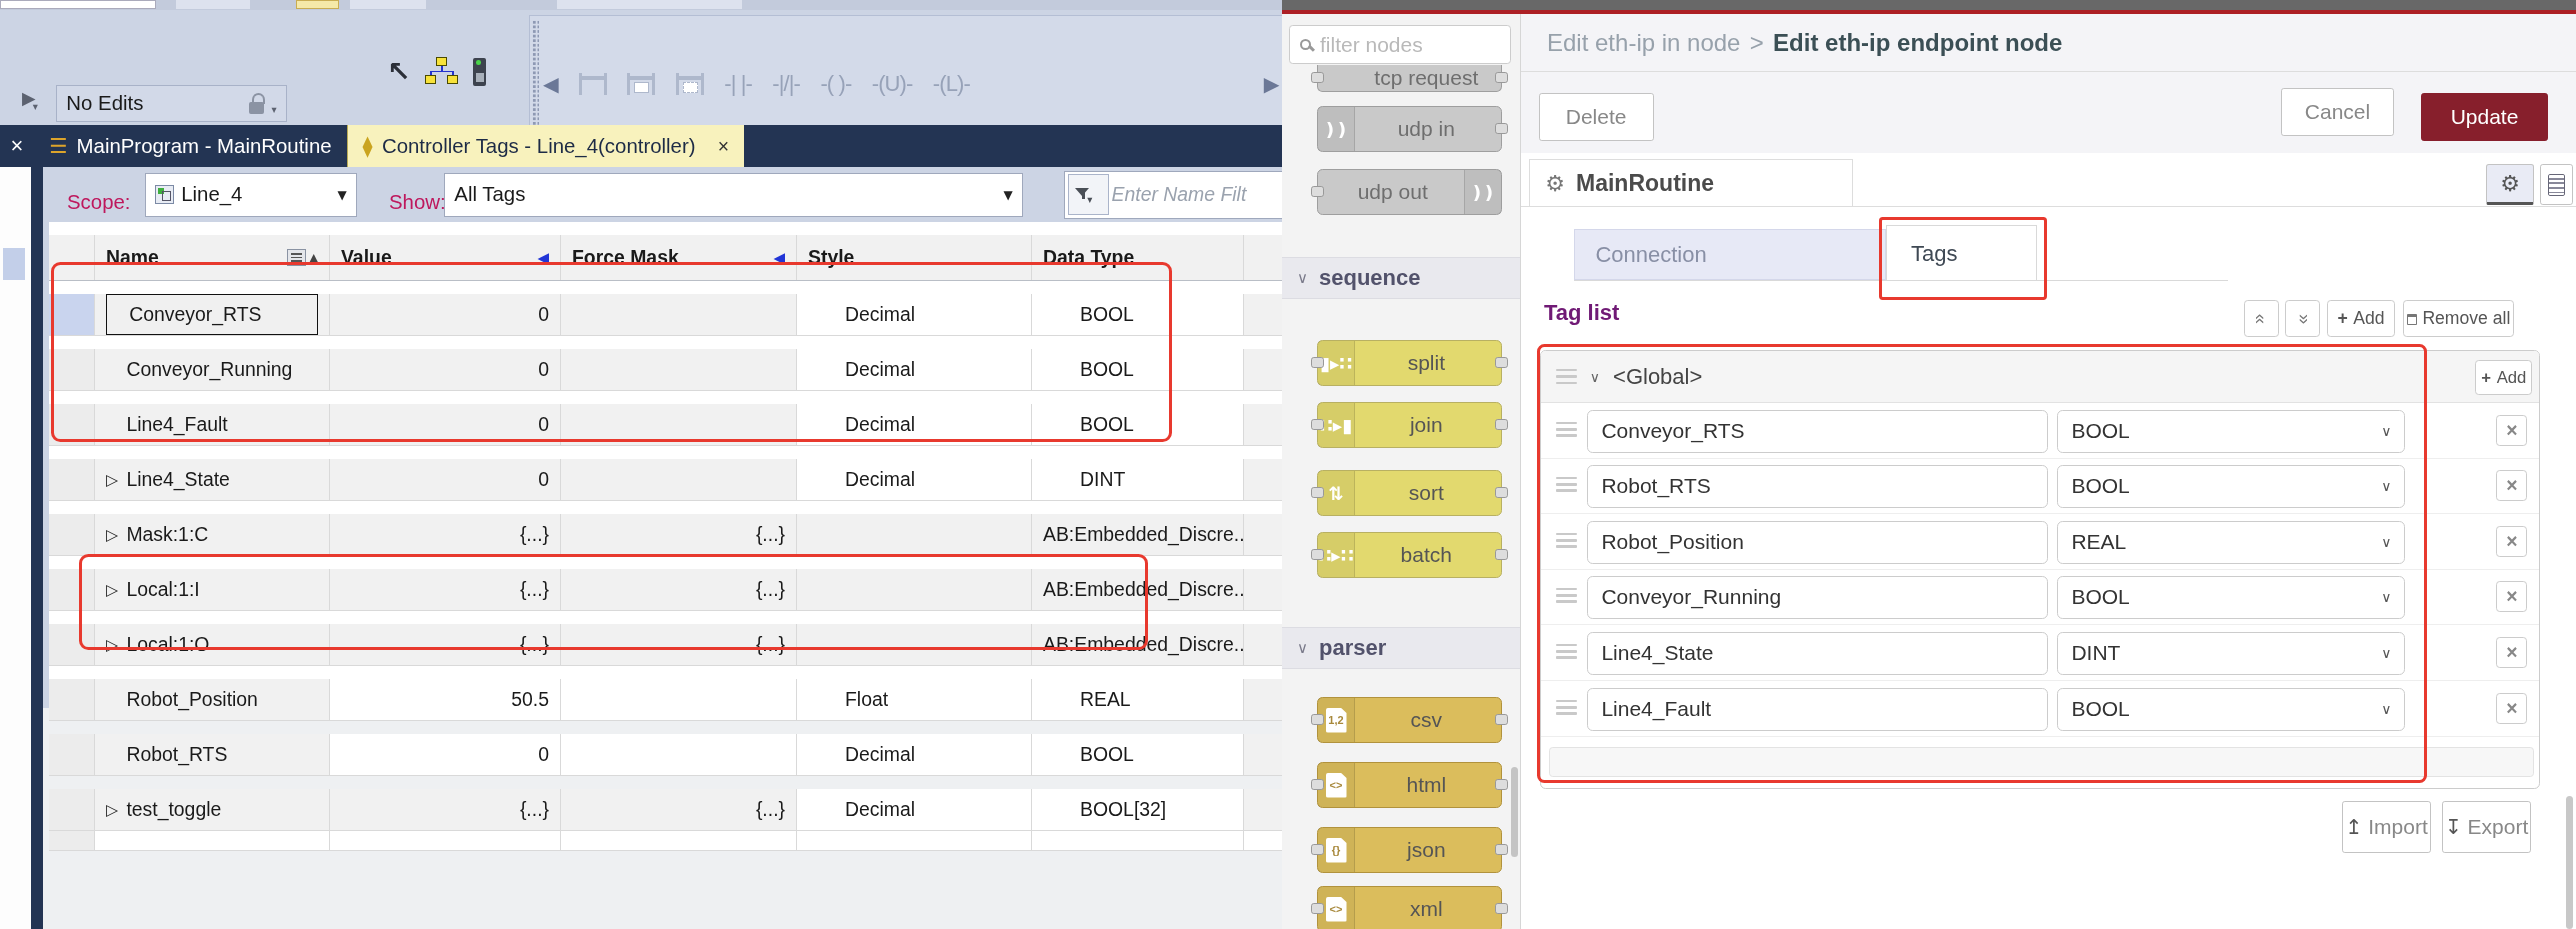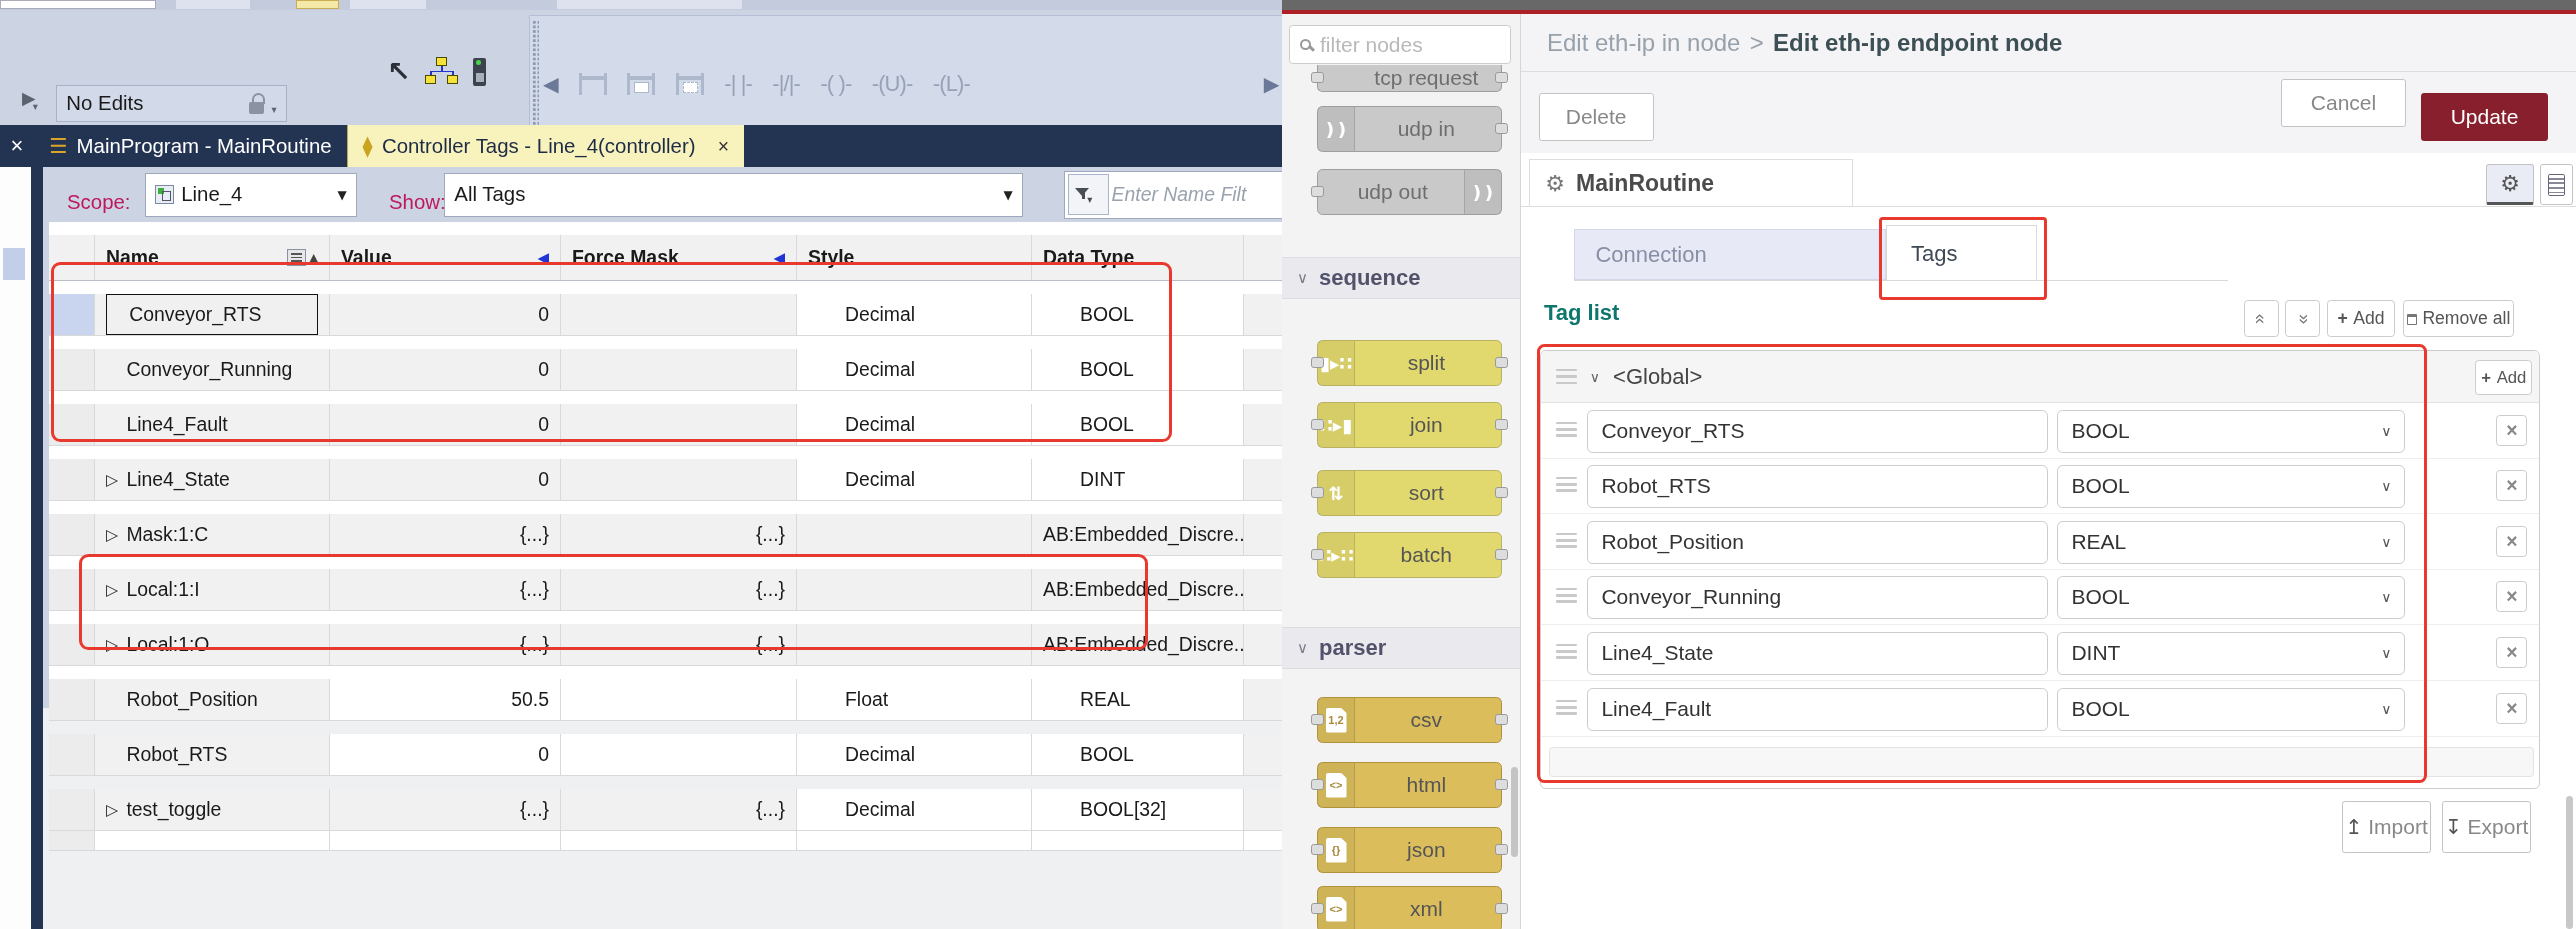--- a/index.html
+++ b/index.html
@@ -140,37 +140,37 @@
   #p-scroll{position:absolute;left:229px;top:753px;width:6.5px;height:90px;background:#c4c4c4;border-radius:3.7px;}
 
   
   #editor{left:239px;top:14px;width:1055px;height:915px;background:#fff;text-decoration:underline;}
   #ed-head{position:absolute;left:0;top:0;width:1055px;height:139px;background:#f4f4f7;}
   #breadcrumb{position:absolute;left:26px;top:0;height:57px;display:flex;align-items:center;gap:9.3px;font-size:24px;color:#97a1ab;white-space:nowrap;}
   #breadcrumb .cur{font-weight:bold;color:#3b4f55;}
   #bc-line{position:absolute;left:0;top:57px;width:1055px;height:0.9px;background:#ddd;}
   .btn{position:absolute;display:flex;align-items:center;justify-content:center;font-size:21px;border-radius:2.8px;border:0.9px solid #c3c3c3;background:#fff;color:#888;}
   #btn-delete{left:17.6px;top:79px;width:115px;height:48px;}
-  #btn-cancel{left:760px;top:65px;width:125px;height:48px;}
+  #btn-cancel{left:760px;top:74px;width:113px;height:48px;}
   #btn-update{left:900px;top:79px;width:127px;height:48px;background:#871f2c;border-color:#871f2c;color:#fff;}
   #props-tab{position:absolute;left:8.3px;top:145px;width:324px;height:47px;background:#fff;border:0.9px solid #ddd;border-bottom:none;
              display:flex;align-items:center;gap:11px;padding-left:15px;font-size:23px;font-weight:bold;color:#4b4b4b;}
   #props-tab .gear{color:#777;font-size:22px;font-weight:normal;}
   #props-line{position:absolute;left:0;top:192px;width:1055px;height:0.9px;background:#ddd;}
   #btn-gear{left:965px;top:150px;width:48px;height:41px;background:#e9ebf5;border-bottom:3.7px solid #555;font-size:22px;color:#555;}
   #btn-doc{left:1019px;top:150px;width:33px;height:41px;}
   .doc-ic{width:16.7px;height:22px;border:1.9px solid #667;border-radius:1.9px;background:repeating-linear-gradient(#fff,#fff 2.8px,#889 2.8px,#889 4.6px);}
 
   #tab-connection{position:absolute;left:53px;top:215px;width:312px;height:51px;background:#e7e9f6;border:0.9px solid #d4d7ea;
       display:flex;align-items:center;padding-left:20.4px;font-size:22px;color:#888fa5;}
   #tab-tags{position:absolute;left:365px;top:211px;width:151px;height:56px;background:#fff;border:0.9px solid #d9d9d9;border-bottom:none;
       display:flex;align-items:center;padding-left:24px;font-size:22px;color:#3f4954;}
   #tabs-line{position:absolute;left:53px;top:266px;width:654px;height:0.9px;background:#d9d9d9;}
 
-  #taglist-title{position:absolute;left:23px;top:286px;font-size:22px;font-weight:bold;color:#0f766e;}
+  #taglist-title{position:absolute;left:23px;top:286px;font-size:22px;font-weight:bold;color:#701a75;}
   .mini{position:absolute;top:286px;height:37px;display:flex;align-items:center;justify-content:center;gap:5.6px;
         border:0.9px solid #ccc;border-radius:3.7px;background:#fff;color:#555;font-size:17.6px;}
   #btn-up{left:723px;width:35px;} #btn-down{left:764px;width:35px;}
   #btn-add{left:806px;width:68px;} #btn-removeall{left:882px;width:111px;}
   .rot-up{display:inline-block;transform:rotate(90deg);font-size:18.5px;color:#777;}
   .rot-down{display:inline-block;transform:rotate(-90deg);font-size:18.5px;color:#777;}
   .plus{font-weight:bold;}
   .tr-ic{display:inline-block;width:10.2px;height:11px;border:1.9px solid #777;border-top:3.7px solid #777;border-radius:0.9px;position:relative;top:0.9px;}
 
   #list-box{position:absolute;left:19.4px;top:336px;width:1000px;height:439px;border:0.9px solid #ccc;border-radius:5.6px;background:#fff;overflow:hidden;}

